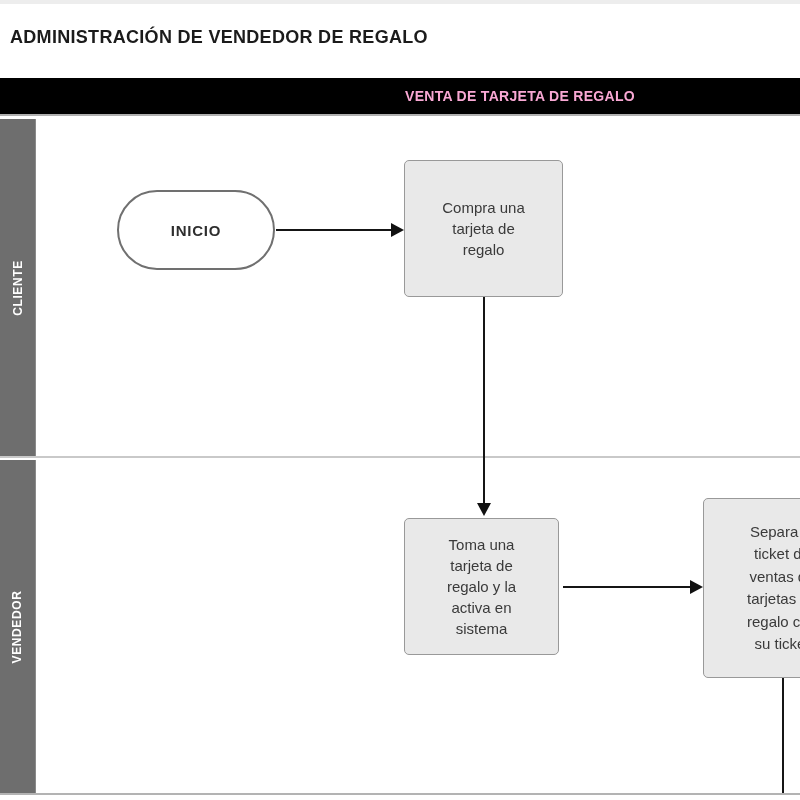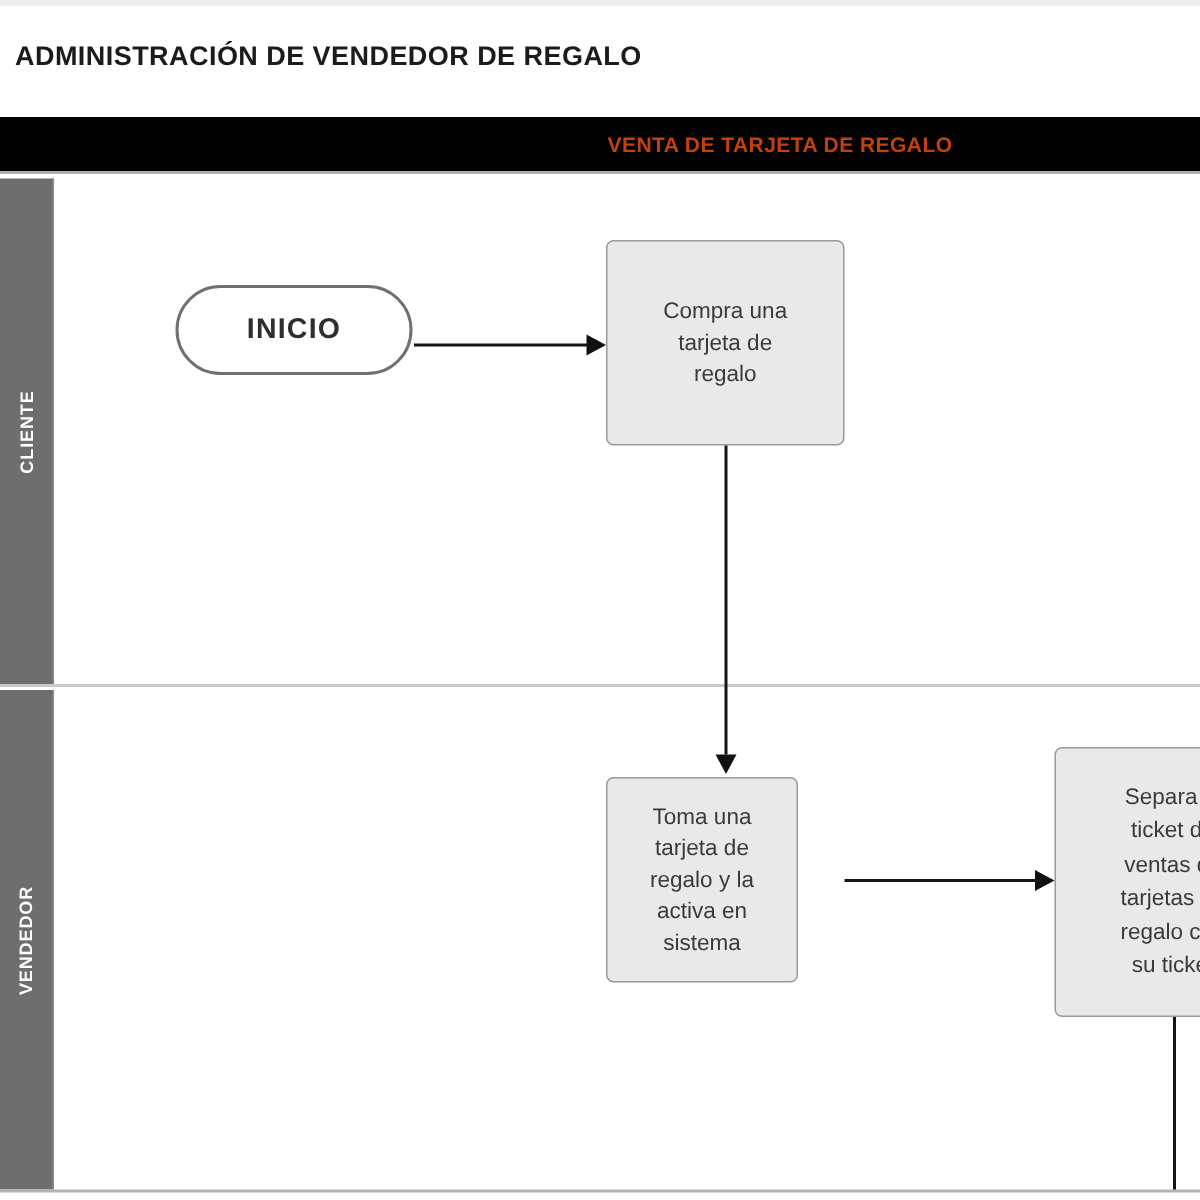--- a/index.html
+++ b/index.html
@@ -19,21 +19,21 @@
     font-size:18px; font-weight:bold; color:#1b1b1b;
     letter-spacing:0.3px; white-space:nowrap;
   }
   #pool-header {
     position:absolute; left:0; top:78px; width:1040px; height:36px;
     background:#000000;
     border-bottom:2px solid #b0b0b0;
     display:flex; align-items:center; justify-content:center;
   }
   #pool-header .pool-title {
-    color:#c2410c; font-size:14px; font-weight:bold; letter-spacing:0.3px;
+    color:#f9a8d4; font-size:14px; font-weight:bold; letter-spacing:0.3px;
   }
   .lane-label {
     position:absolute; left:0; width:35px;
     background:#6e6e6e;
     display:flex; align-items:center; justify-content:center;
     border-right:1px solid #8a8a8a;
   }
   #lane-label-cliente { top:119px; height:337px; }
   #lane-label-vendedor { top:460px; height:333px; }
   .lane-label span {
@@ -52,30 +52,30 @@
     background:#e9e9e9;
     border:1px solid #999999;
     border-radius:5px;
     display:flex; align-items:center; justify-content:center;
     text-align:center;
     color:#3a3a3a; font-size:15px; line-height:1.4;
     white-space:pre-line;
     box-sizing:border-box;
   }
   #node-compra { left:404px; top:160px; width:159px; height:137px; }
-  #node-toma   { left:404px; top:518px; width:128px; height:137px; }
+  #node-toma   { left:404px; top:518px; width:155px; height:137px; }
   #node-separa { left:703px; top:498px; width:158px; height:180px; line-height:1.5; }
 
   #node-inicio {
-    position:absolute; left:117px; top:190px; width:158px; height:60px;
+    position:absolute; left:117px; top:190px; width:158px; height:80px;
     background:#ffffff;
     border:2px solid #707070;
     border-radius:40px;
     display:flex; align-items:center; justify-content:center;
-    font-size:19px; font-weight:bold; color:#2e2e2e; letter-spacing:0.8px;
+    font-size:15px; font-weight:bold; color:#2e2e2e; letter-spacing:0.8px;
     box-sizing:border-box;
   }
 
   .hline, .vline { position:absolute; background:#151515; }
   #arrow1-line { left:276px; top:229px; width:117px; height:2px; }
   #arrow2-line { left:483px; top:297px; width:2px; height:206px; }
   #arrow3-line { left:563px; top:586px; width:128px; height:2px; }
   #arrow4-line { left:782px; top:678px; width:2px; height:115px; }
 
   .head-right {

